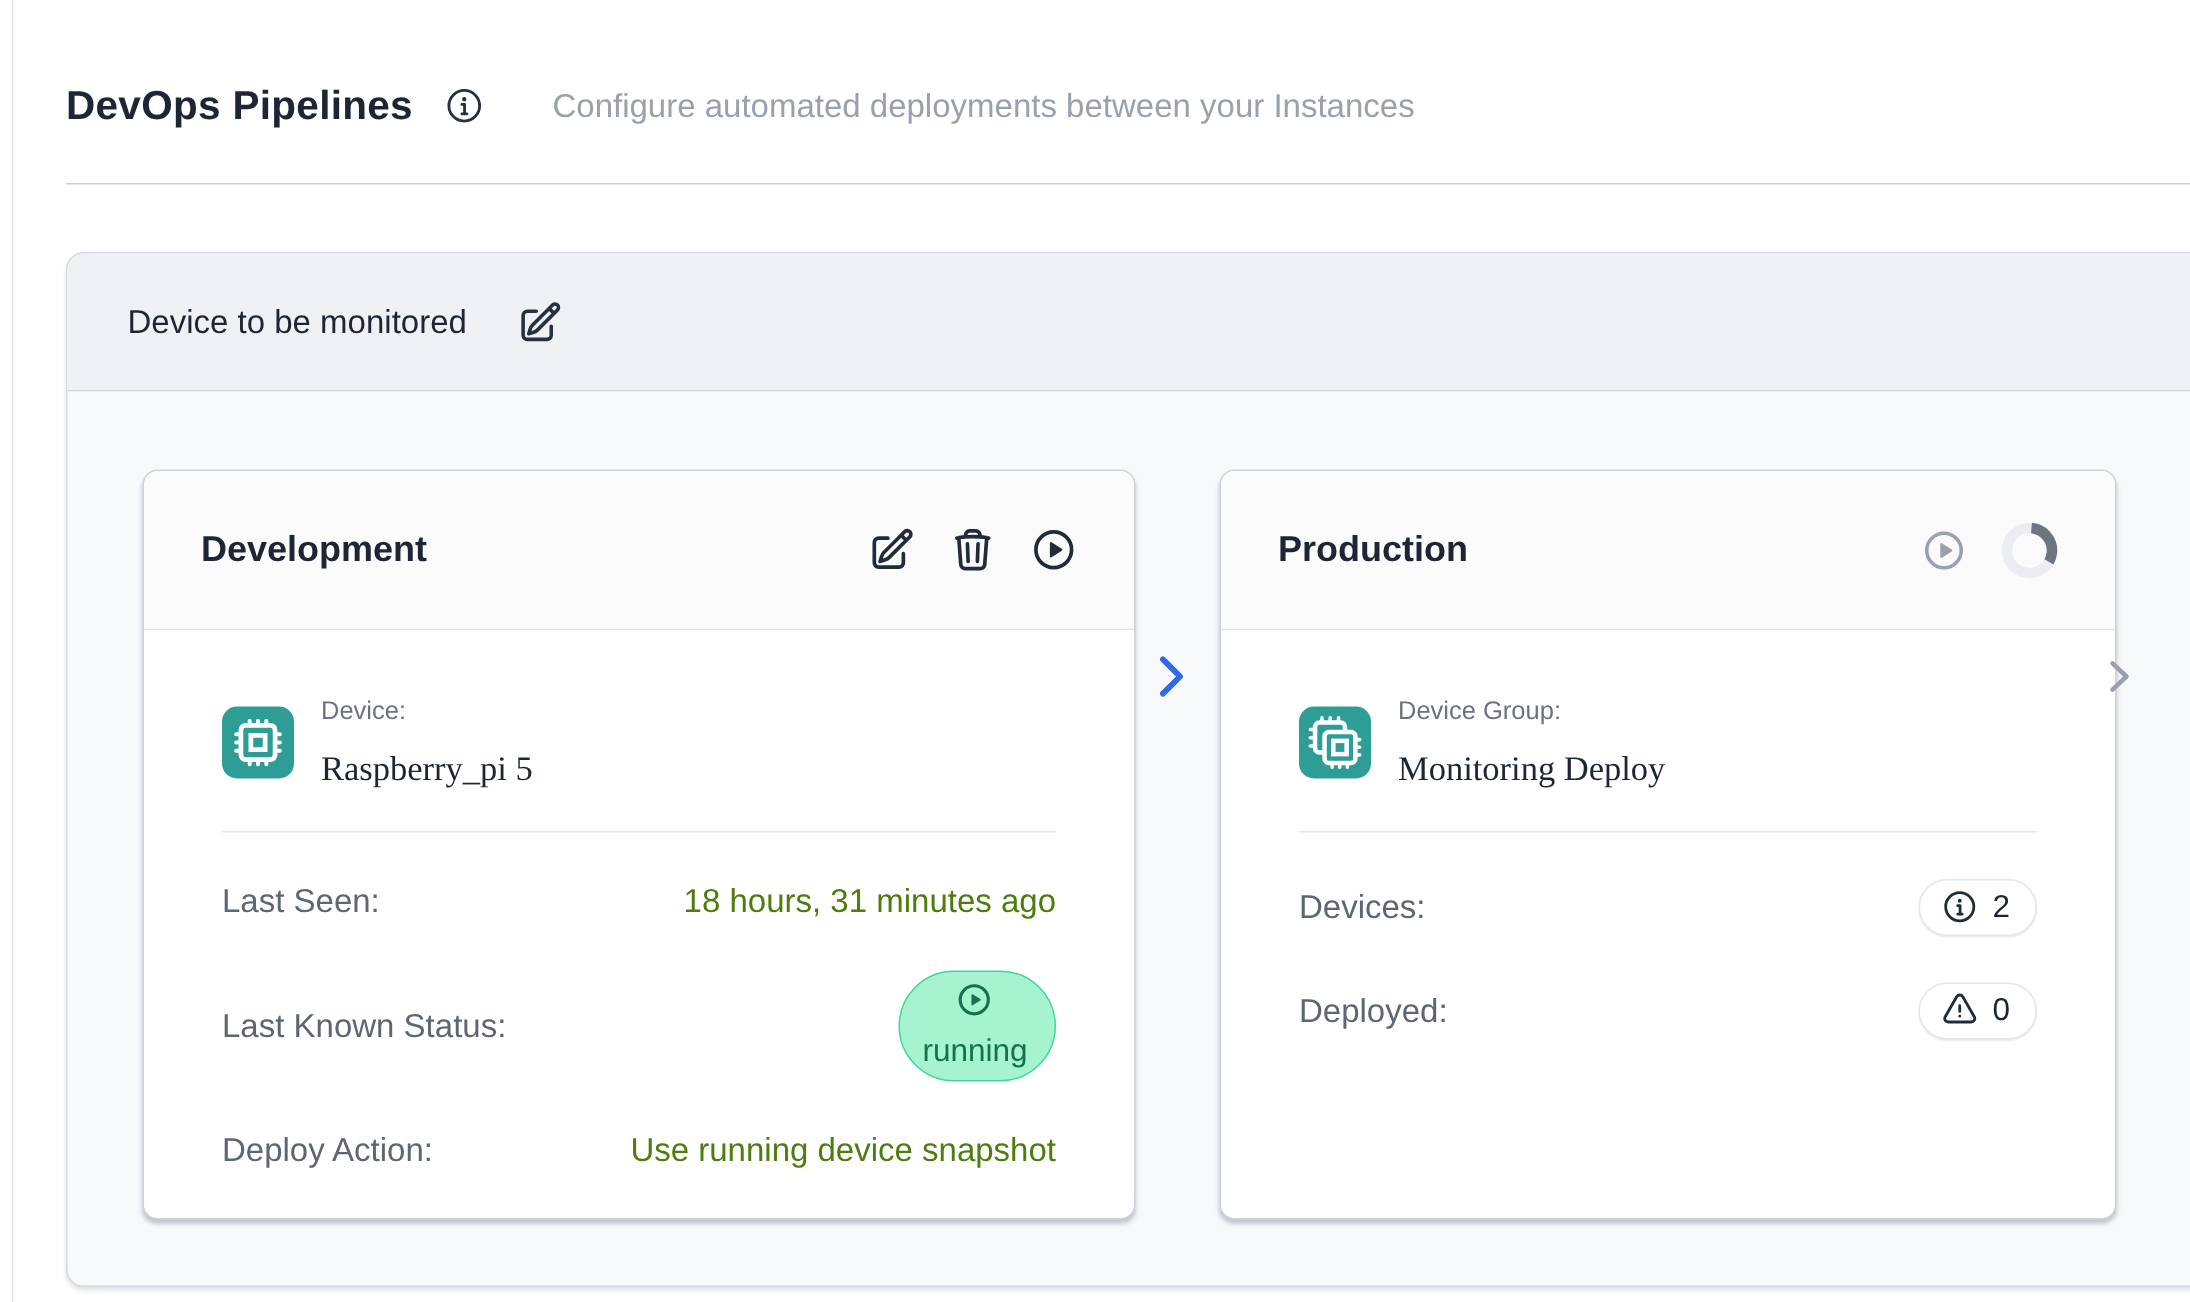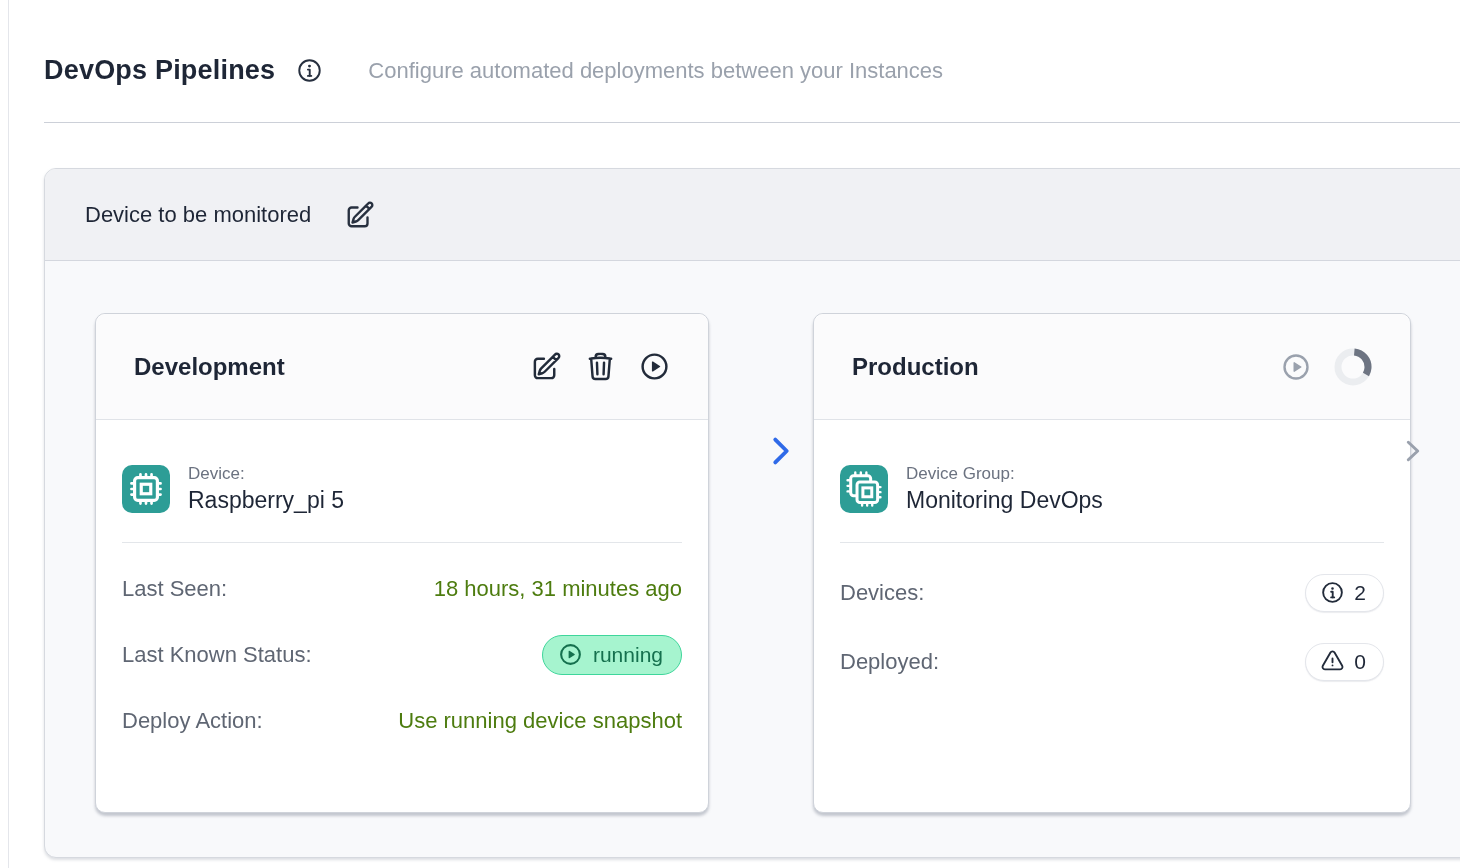--- a/index.html
+++ b/index.html
@@ -21,48 +21,48 @@
     box-shadow:0 2px 3px rgba(120,128,145,.25); }
   .panel-header { height:92px; background:#f0f1f4; border-bottom:1px solid #d4d7de;
     border-radius:11px 11px 0 0; display:flex; align-items:center; padding-left:40px; gap:34px; }
   .panel-title { font-size:22px; color:#1e2636; }
   .panel-edit { width:30px; height:30px; color:#27303f; cursor:pointer; }
   .panel-body { position:relative; height:597px; }
 
   
   .card { position:absolute; top:52px; background:#ffffff; border:1px solid #cfd3da;
     border-radius:10px; box-shadow:0 3px 3px rgba(115,123,140,.4); }
-  .card-dev  { left:50px;  width:614px; height:500px; }
+  .card-dev  { left:50px;  width:662px; height:500px; }
   .card-prod { left:768px; width:598px; height:500px; }
 
   .card-header { height:106px; background:#fbfbfc; border-bottom:1px solid #e0e3e8;
     border-radius:10px 10px 0 0; display:flex; align-items:center; padding:0 38px; }
   .card-title { font-size:24px; font-weight:600; color:#1e2636; flex:1; }
   .card-actions { display:flex; align-items:center; gap:23px; }
   .action-icon { width:31px; height:31px; color:#222b3a; cursor:pointer; }
   .action-icon.disabled { color:#9aa1ad; cursor:default; }
   .spinner { width:38px; height:38px; }
 
-  .card-body { padding:0 26px; }
+  .card-body { padding:0 52px; }
   .device-row { display:flex; align-items:center; gap:18px; margin-top:44px; }
   .device-avatar { width:48px; height:48px; border-radius:10px;
     background:var(--accent-teal,#2d9d96); display:flex; align-items:center; justify-content:center; flex:0 0 auto; }
   .device-avatar svg { width:38px; height:38px; color:#ffffff; }
   .device-label { font-size:17px; color:#6b7280; }
-  .device-name { font-size:23px; color:#1e2636; margin-top:3px; }
+  .device-name { font-size:23px; color:#1e2636; margin-top:16px;font-family:Liberation Serif, serif; }
   .body-divider { height:1px; background:#e3e6ea; margin-top:28px; }
 
   .kv-row { display:flex; align-items:center; justify-content:space-between; margin-top:31px; min-height:30px; }
   .kv-label { font-size:22px; color:#5f6673; }
   .kv-value { font-size:22px; color:#4d7c0f; }
 
   
   .status-badge { display:inline-flex; align-items:center; gap:10px; padding:6px 18px 7px 15px;
     background:var(--green-bg,#a6f4cf); border:1.5px solid var(--green-border,#3fd69b);
-    border-radius:9999px; color:var(--green-text,#15704e); font-size:21px; }
+    border-radius:9999px; color:var(--green-text,#15704e); font-size:21px;flex-direction:column; }
   .status-badge svg { width:25px; height:25px; }
 
   
   .count-pill { display:inline-flex; align-items:center; gap:9px; padding:5px 17px 6px 14px;
     background:#ffffff; border:1px solid #e4e6eb; border-radius:9999px; font-size:21px;
     color:#1e2636; box-shadow:0 1px 1px rgba(120,128,145,.15); cursor:pointer; }
   .count-pill svg { width:25px; height:25px; color:#222b3a; }
 
   
   .arrow-blue { position:absolute; left:722px; top:174px; width:28px; height:32px; color:var(--blue-arrow,#2f6ae8); }
@@ -176,21 +176,21 @@
             <svg viewBox="0 0 24 24" fill="none" stroke="currentColor" stroke-linecap="round">
               <path d="M6.5 1.6v1.6M10 1.6v1.6M13.5 1.6v1.6M1.6 6.5h1.6M1.6 10h1.6M1.6 13.5h1.6" stroke-width="1.5"></path>
               <rect x="3.6" y="3.6" width="12.6" height="12.6" rx="1.8" stroke-width="1.9"></rect>
               <path d="M10.8 20.6v1.8M14 20.6v1.8M17.2 20.6v1.8M20.6 10.8h1.8M20.6 14h1.8M20.6 17.2h1.8" stroke-width="1.5"></path>
               <rect x="7.6" y="7.6" width="13" height="13" rx="1.8" stroke-width="1.9" fill="#2d9d96"></rect>
               <rect x="11.3" y="11.3" width="5.6" height="5.6" stroke-width="1.9"></rect>
             </svg>
           </div>
           <div>
             <div class="device-label">Device Group:</div>
-            <div class="device-name">Monitoring DevOps</div>
+            <div class="device-name">Monitoring Deploy</div>
           </div>
         </div>
         <div class="body-divider"></div>
 
         <div class="kv-row">
           <div class="kv-label">Devices:</div>
           <div class="count-pill">
             <svg viewBox="0 0 24 24" fill="none" stroke="currentColor" stroke-width="1.8">
               <circle cx="12" cy="12" r="9"></circle>
               <circle cx="12" cy="8.2" r="0.6" fill="currentColor" stroke-width="1.3"></circle>

